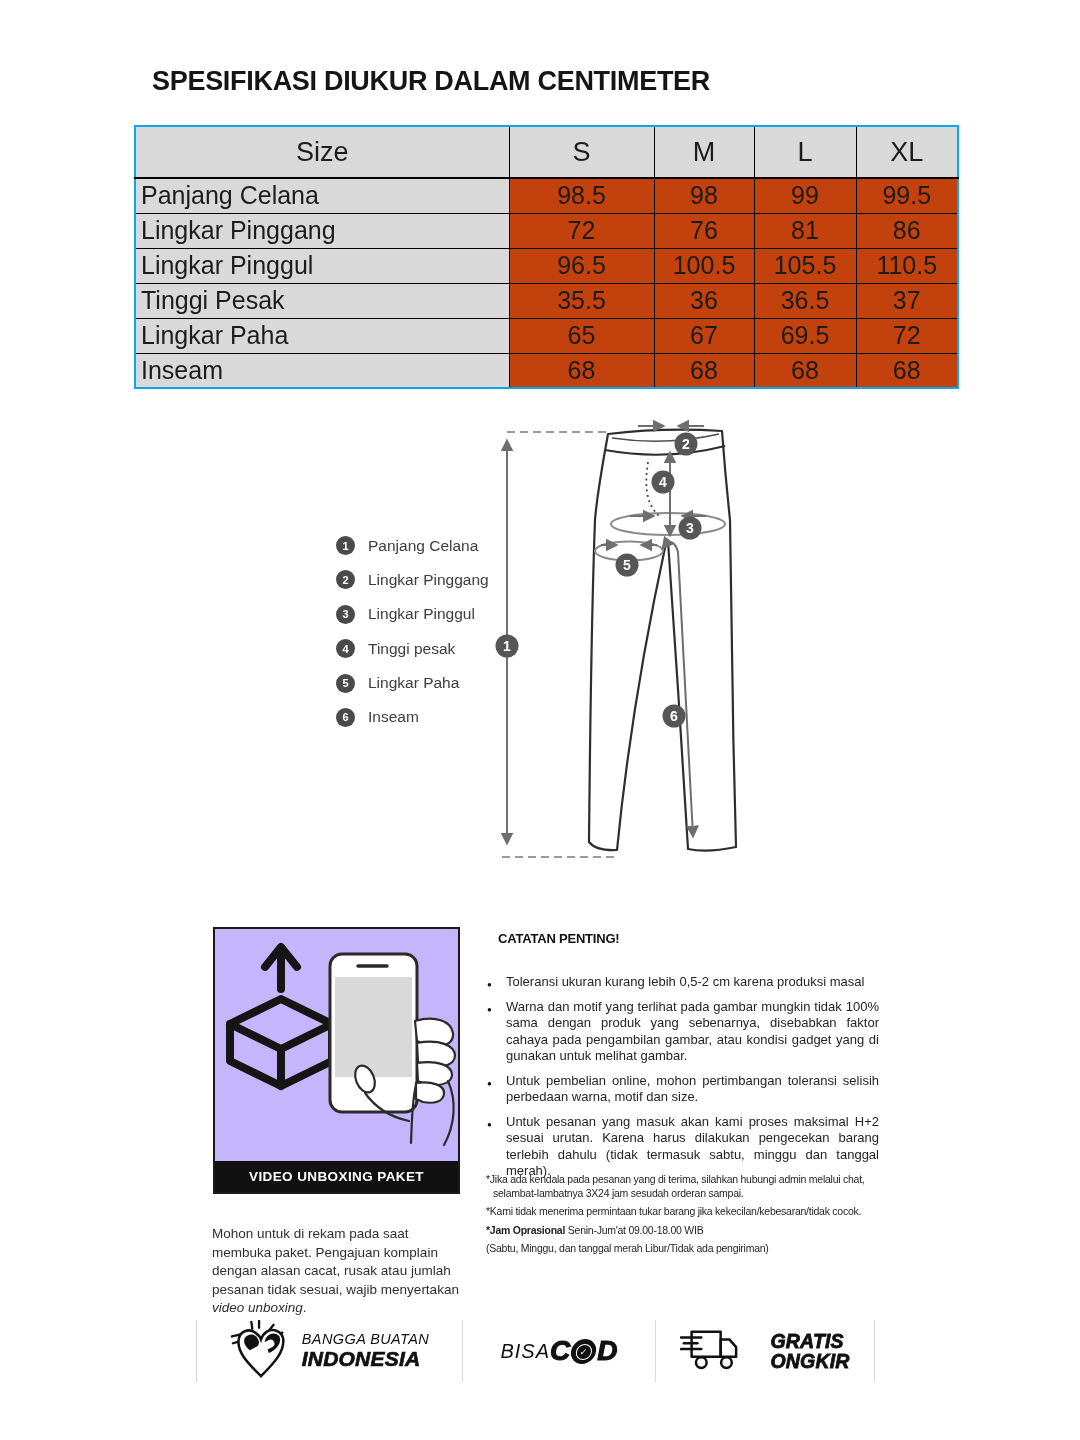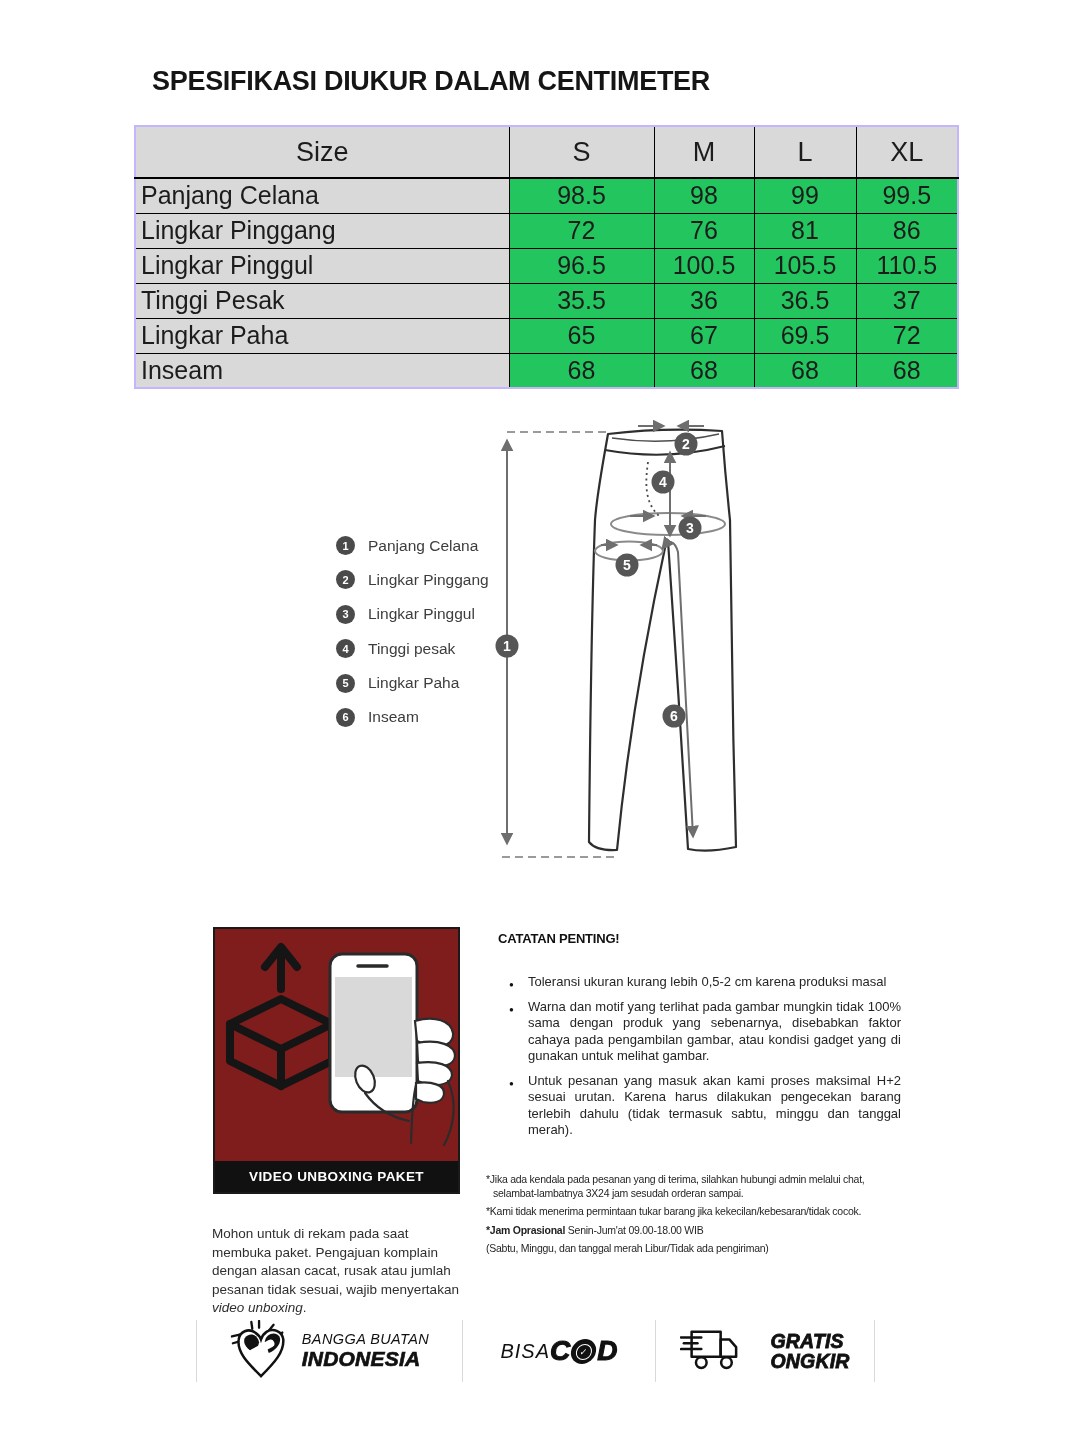--- a/index.html
+++ b/index.html
@@ -5,50 +5,50 @@
   html,body{margin:0;padding:0;background:#fff;}
   .page{position:relative;width:1080px;height:1440px;background:#fff;overflow:hidden;
         font-family:"Liberation Sans","DejaVu Sans",sans-serif;color:#1c1c1c;}
 
   
   .page-title{position:absolute;left:152px;top:66px;font-size:27px;font-weight:bold;
               letter-spacing:-0.3px;color:#151515;}
 
   
   .size-table{position:absolute;left:134px;top:125px;width:823px;border-collapse:collapse;
-              table-layout:fixed;border:2px solid #c4b5fd;}
+              table-layout:fixed;border:2px solid #0ea5e9;}
   .size-table th,.size-table td{border:1px solid #000;overflow:hidden;white-space:nowrap;}
   .size-table thead th{height:48px;background:#d9d9d9;font-weight:normal;font-size:27px;text-align:center;border-bottom:2px solid #000;}
   .size-table tbody tr{height:35px;}
   .size-table td{font-size:25px;}
   .size-table td.lbl{background:#d9d9d9;text-align:left;padding-left:5px;}
-  .size-table td.val{text-align:center;background:#22c55e;margin-left:21px;}
+  .size-table td.val{text-align:center;background:#c2410c;margin-left:21px;}
 
   
   .diagram-svg{position:absolute;left:340px;top:415px;}
   .legend{position:absolute;left:336px;top:536px;list-style:none;margin:0;padding:0;}
   .legend li{display:flex;align-items:center;height:19px;margin-bottom:15.4px;}
   .legend .lg-num{width:19px;height:19px;border-radius:50%;background:#4a4a4a;color:#fff;
                   font-size:11px;font-weight:bold;display:flex;align-items:center;justify-content:center;flex:0 0 19px;}
   .legend .lg-label{margin-left:13px;font-size:15.5px;color:#3d3d3d;}
 
   
   .unboxing-card{position:absolute;left:213px;top:927px;width:247px;height:267px;
-                 border:2px solid #1a1a1a;box-sizing:border-box;background:#7f1d1d;}
+                 border:2px solid #1a1a1a;box-sizing:border-box;background:#c4b5fd;}
   .unboxing-banner{position:absolute;left:0;right:0;bottom:0;height:31px;background:#111;
                    color:#fff;font-size:13.5px;font-weight:bold;letter-spacing:0.4px;
                    display:flex;align-items:center;justify-content:center;}
   .unboxing-note{position:absolute;left:212px;top:1212px;width:254px;font-size:13.5px;
                  line-height:18.5px;color:#2f2f2f;margin-top:13px;}
   .unboxing-note .it{font-style:italic;}
 
   
   .notes-heading{position:absolute;left:498px;top:931px;font-size:13px;font-weight:800;
                  letter-spacing:-0.2px;color:#101010;}
-  .notes-list{position:absolute;left:509px;top:974px;width:392px;list-style:none;margin:0;padding:0;}
+  .notes-list{position:absolute;left:487px;top:974px;width:392px;list-style:none;margin:0;padding:0;}
   .notes-list li{position:relative;padding-left:19px;margin-bottom:8px;font-size:13px;
                  line-height:16.5px;color:#252525;text-align:justify;}
   .notes-list li::before{content:"\25CF";position:absolute;left:0;top:3px;font-size:8px;color:#111;}
   .footnotes{position:absolute;left:486px;top:1173px;width:415px;font-size:10.5px;
              letter-spacing:-0.25px;line-height:13.5px;color:#1f1f1f;}
   .footnotes p{margin:0 0 5px 0;padding-left:7px;text-indent:-7px;}
   .footnotes .b{font-weight:bold;}
 
   
   .footer{position:absolute;left:196px;top:1320px;height:62px;display:flex;align-items:stretch;}
@@ -245,20 +245,21 @@
     </svg>
     <div class="unboxing-banner">VIDEO UNBOXING PAKET</div>
   </div>
 
   <p class="unboxing-note"><span>Mohon untuk di rekam pada saat membuka paket. Pengajuan komplain dengan alasan cacat, rusak atau jumlah pesanan tidak sesuai, wajib menyertakan </span><span class="it">video unboxing</span><span>.</span></p>
 
   <div class="notes-heading">CATATAN PENTING!</div>
   <ul class="notes-list">
     <li>Toleransi ukuran kurang lebih 0,5-2 cm karena produksi masal</li>
     <li>Warna dan motif yang terlihat pada gambar mungkin tidak 100% sama dengan produk yang sebenarnya, disebabkan faktor cahaya pada pengambilan gambar, atau kondisi gadget yang di gunakan untuk melihat gambar.</li>
+    <li>Untuk pembelian online, mohon pertimbangan toleransi selisih perbedaan warna, motif dan size.</li>
     <li>Untuk pesanan yang masuk akan kami proses maksimal H+2 sesuai urutan. Karena harus dilakukan pengecekan barang terlebih dahulu (tidak termasuk sabtu, minggu dan tanggal merah).</li>
   </ul>
   <div class="footnotes">
     <p>*Jika ada kendala pada pesanan yang di terima, silahkan hubungi admin melalui chat, selambat-lambatnya 3X24 jam sesudah orderan sampai.</p>
     <p>*Kami tidak menerima permintaan tukar barang jika kekecilan/kebesaran/tidak cocok.</p>
     <p><span class="b">*Jam Oprasional</span><span> Senin-Jum'at 09.00-18.00 WIB</span></p>
     <p>(Sabtu, Minggu, dan tanggal merah Libur/Tidak ada pengiriman)</p>
   </div>
 
   <div class="footer">

